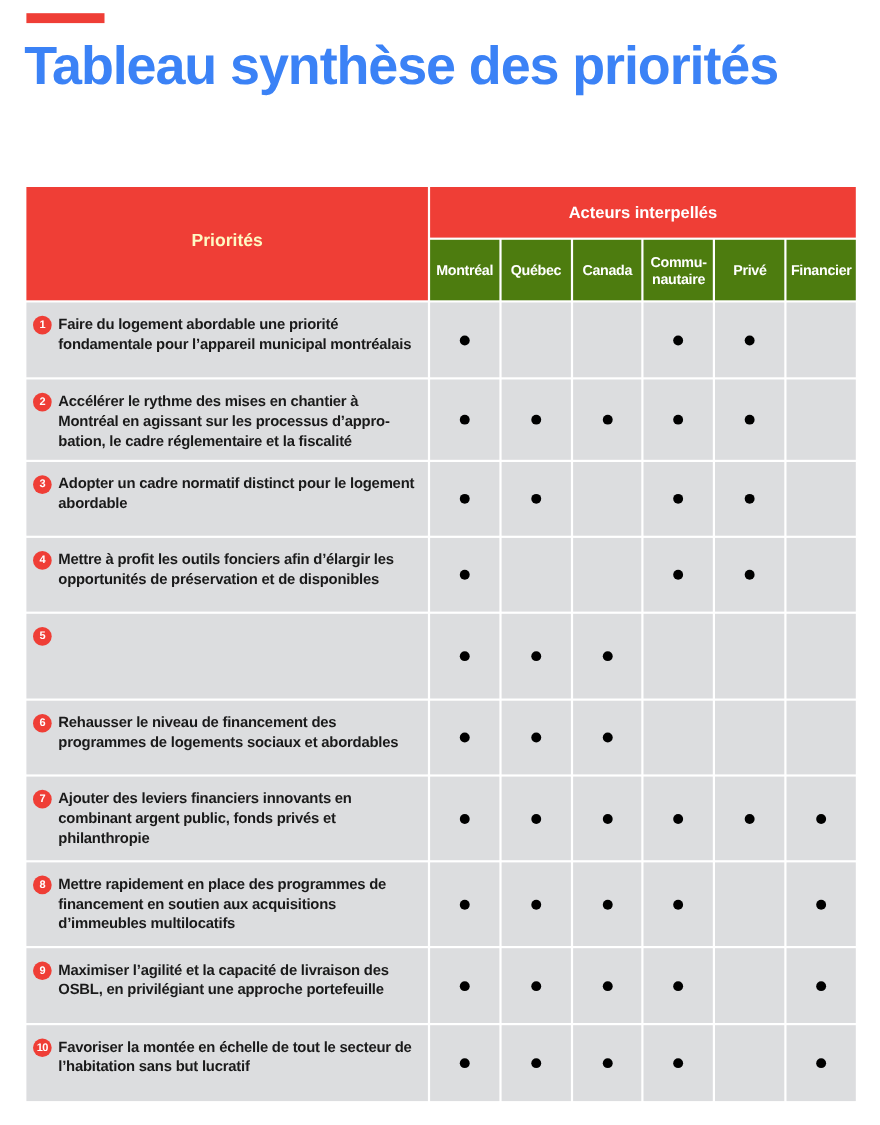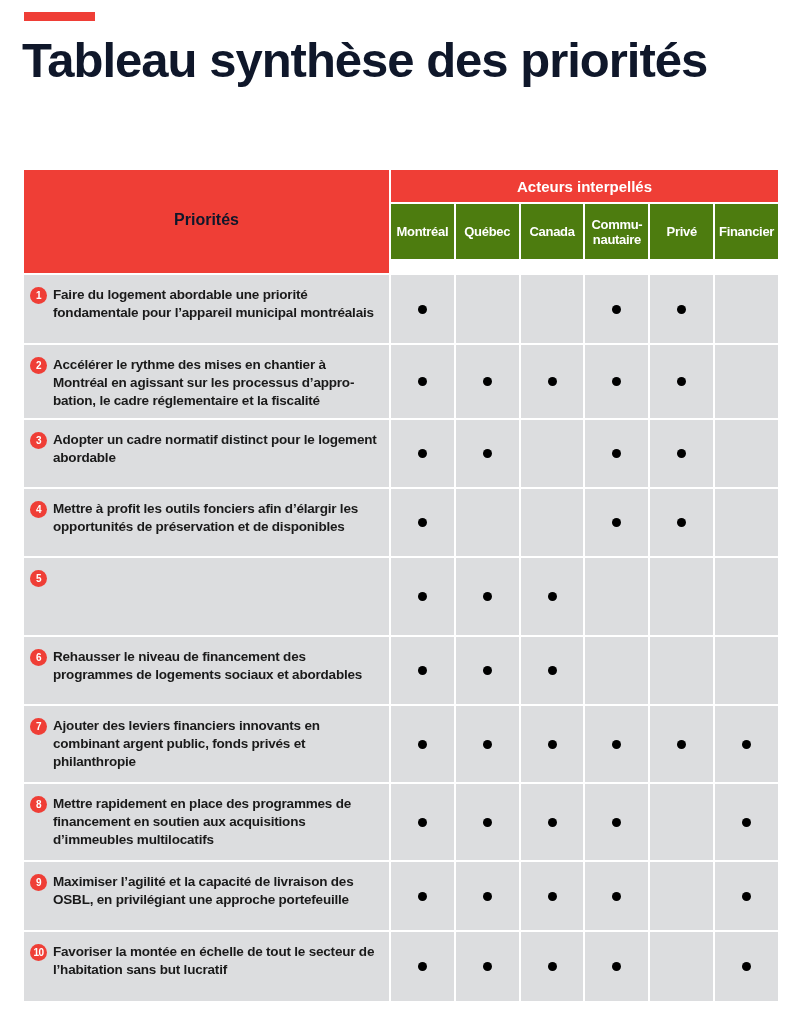--- a/index.html
+++ b/index.html
@@ -1,26 +1,26 @@
 <!DOCTYPE html>
 <html><head>
 <meta charset="utf-8">
 <style>
   html, body { margin: 0; padding: 0; background: #ffffff; }
   body { width: 800px; height: 1023px; position: relative; overflow: hidden;
          font-family: "Liberation Sans", "DejaVu Sans", sans-serif; color: #111; }
   .accent-bar { position: absolute; left: 24px; top: 12px; width: 71px; height: 9px; background: #ef3e36; }
   .title { position: absolute; left: 22px; top: 28px; margin: 0; font-size: 49px; font-weight: 700;
-           letter-spacing: -1px; color: #0f172a; white-space: nowrap; line-height: 64px; }
+           letter-spacing: -1px; color: #3b82f6; white-space: nowrap; line-height: 64px; }
   .table { position: absolute; left: 24px; top: 170px; width: 754px; }
   .header { display: grid; grid-template-columns: 365px 1fr; column-gap: 2px; height: 103px; }
-  .head-prio { background: #ef3e36; color: #0f172a; font-weight: 700; font-size: 16px;
+  .head-prio { background: #ef3e36; color: #fef9c3; font-weight: 700; font-size: 16px;
                display: flex; align-items: center; justify-content: center; padding-bottom: 4px; box-sizing: border-box; }
   .head-actors { display: flex; flex-direction: column; }
-  .actors-title { background: #ef3e36; color: #fff; font-weight: 700; font-size: 15px; height: 32px;
+  .actors-title { background: #ef3e36; color: #fff; font-weight: 700; font-size: 15px; height: 46px;
                   display: flex; align-items: center; justify-content: center; }
   .actors-cols { display: grid; grid-template-columns: repeat(6, 1fr); column-gap: 2px; margin-top: 2px; height: 55px; }
   .actor-col { background: #4d7c0f; color: #fff; font-weight: 700; font-size: 13px; letter-spacing: -0.3px;
                display: flex; align-items: center; justify-content: center; text-align: center; line-height: 15px; }
   .rows { margin-top: 2px; }
   .row { display: grid; grid-template-columns: 365px repeat(6, 1fr); column-gap: 2px; margin-bottom: 2px; }
   .cell { background: #dcdddf; }
   .prio-cell { display: flex; align-items: flex-start; padding: 11px 8px 8px 6px; box-sizing: border-box; }
   .badge { flex: 0 0 auto; width: 17px; height: 17px; border-radius: 50%; background: #ef3e36; color: #fff;
            font-size: 10px; font-weight: 700; display: flex; align-items: center; justify-content: center;

